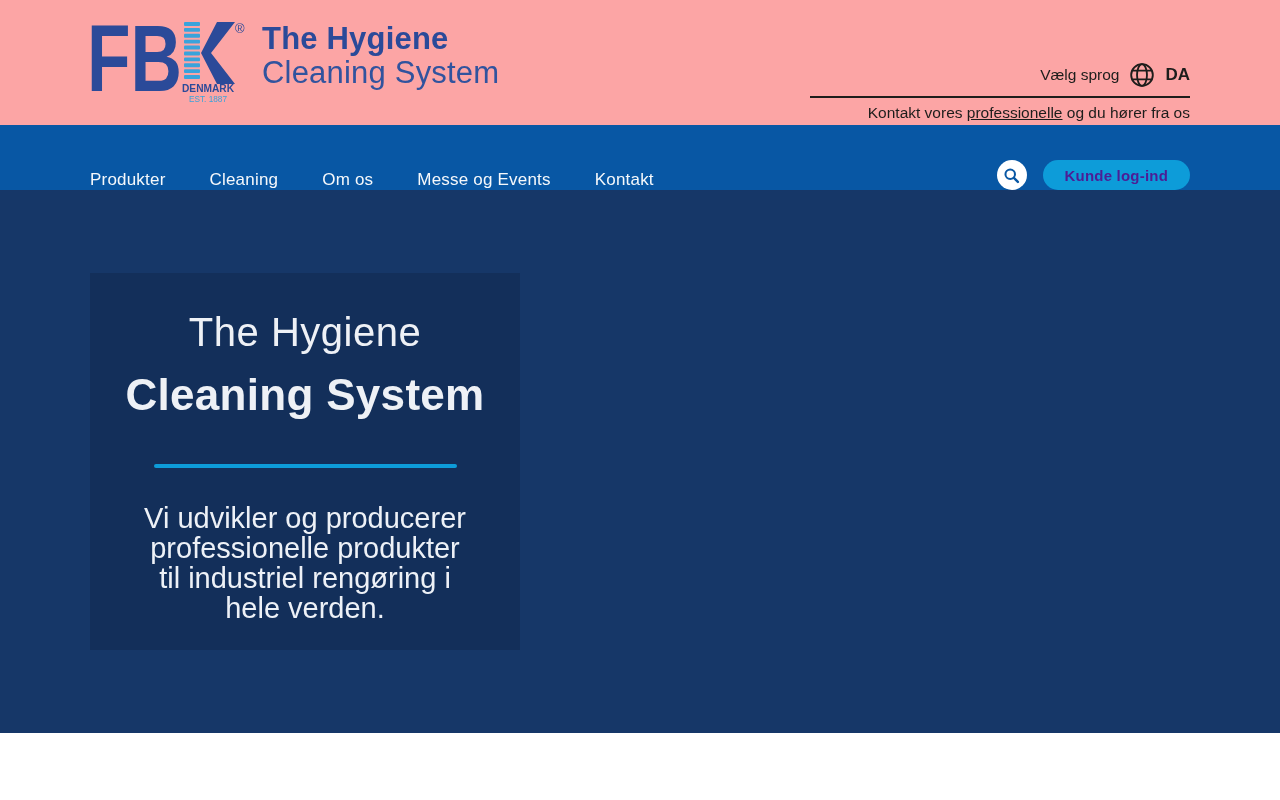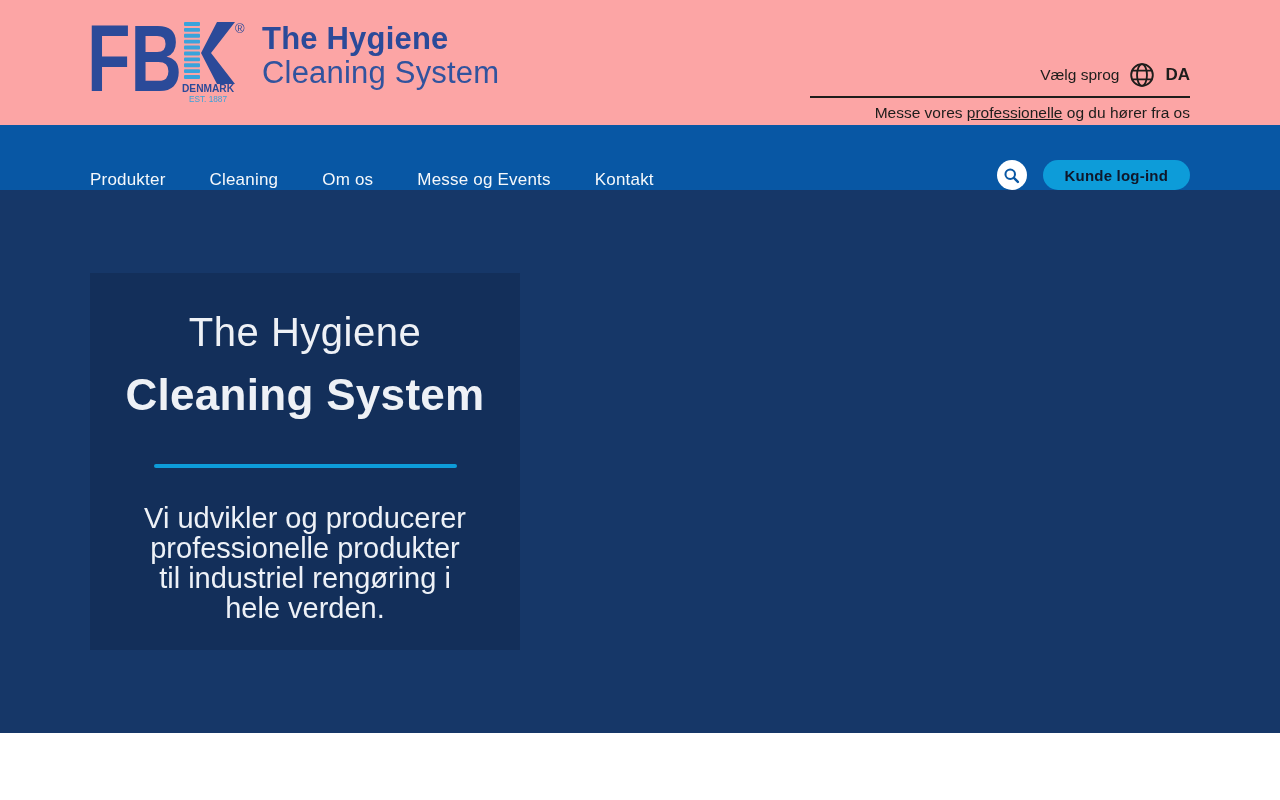--- a/index.html
+++ b/index.html
@@ -29,21 +29,21 @@
   .contact-row a { color:#1d1d1b; text-decoration:underline; cursor:pointer; }
 
   
   .mainnav { height:65px; background:#0857a4; display:flex; align-items:flex-end; padding:0 90px; }
   .nav-items { display:flex; gap:44px; align-items:center; }
   .nav-item { color:#f5f8fb; font-size:17px; text-decoration:none; cursor:pointer; letter-spacing:0.2px; }
   .nav-right { margin-left:auto; display:flex; align-items:center; gap:16px; }
   .search-btn { width:30px; height:30px; border-radius:50%; background:#ffffff; border:none;
     display:flex; align-items:center; justify-content:center; cursor:pointer; }
   .login-btn { height:30px; padding:0 22px; border:none; border-radius:16px; background:#0d9cd9;
-    color:#0f172a; font-family:"Liberation Sans", sans-serif; font-size:15px; font-weight:bold;
+    color:#4c1d95; font-family:"Liberation Sans", sans-serif; font-size:15px; font-weight:bold;
     display:flex; align-items:center; cursor:pointer; letter-spacing:0.2px; }
 
   
   .hero { position:relative; height:543px; background:#163768; }
   .hero-panel { position:absolute; left:90px; top:83px; width:430px; height:377px;
     background:#132f5a; text-align:center; }
   .hero-title { margin-top:36px; color:#eef1f6; font-weight:normal; }
   .hero-line1 { display:block; font-size:40px; line-height:46px; font-weight:normal; letter-spacing:0.5px; }
   .hero-line2 { display:block; margin-top:15px; font-size:44px; line-height:50px; font-weight:bold; letter-spacing:0.3px; }
   .hero-divider { width:303px; height:4px; border-radius:2px; background:#0d9cd9; margin:44px auto 0; }
@@ -91,21 +91,21 @@
         <ellipse cx="12" cy="12" rx="4.6" ry="10"></ellipse>
         <path d="M2.6 8h18.8 M2.6 16h18.8"></path>
       </svg>
       <span class="lang-code">DA</span>
     </div>
 
     <div class="topbar-divider"></div>
 
 
     <div class="contact-row">
-      <span>Messe vores </span><a>professionelle</a><span> og du hører fra os</span>
+      <span>Kontakt vores </span><a>professionelle</a><span> og du hører fra os</span>
     </div>
   </div>
 </header>
 
 <nav class="mainnav">
   <div class="nav-items">
     <a class="nav-item">Produkter</a>
     <a class="nav-item">Cleaning</a>
     <a class="nav-item">Om os</a>
     <a class="nav-item">Messe og Events</a>

